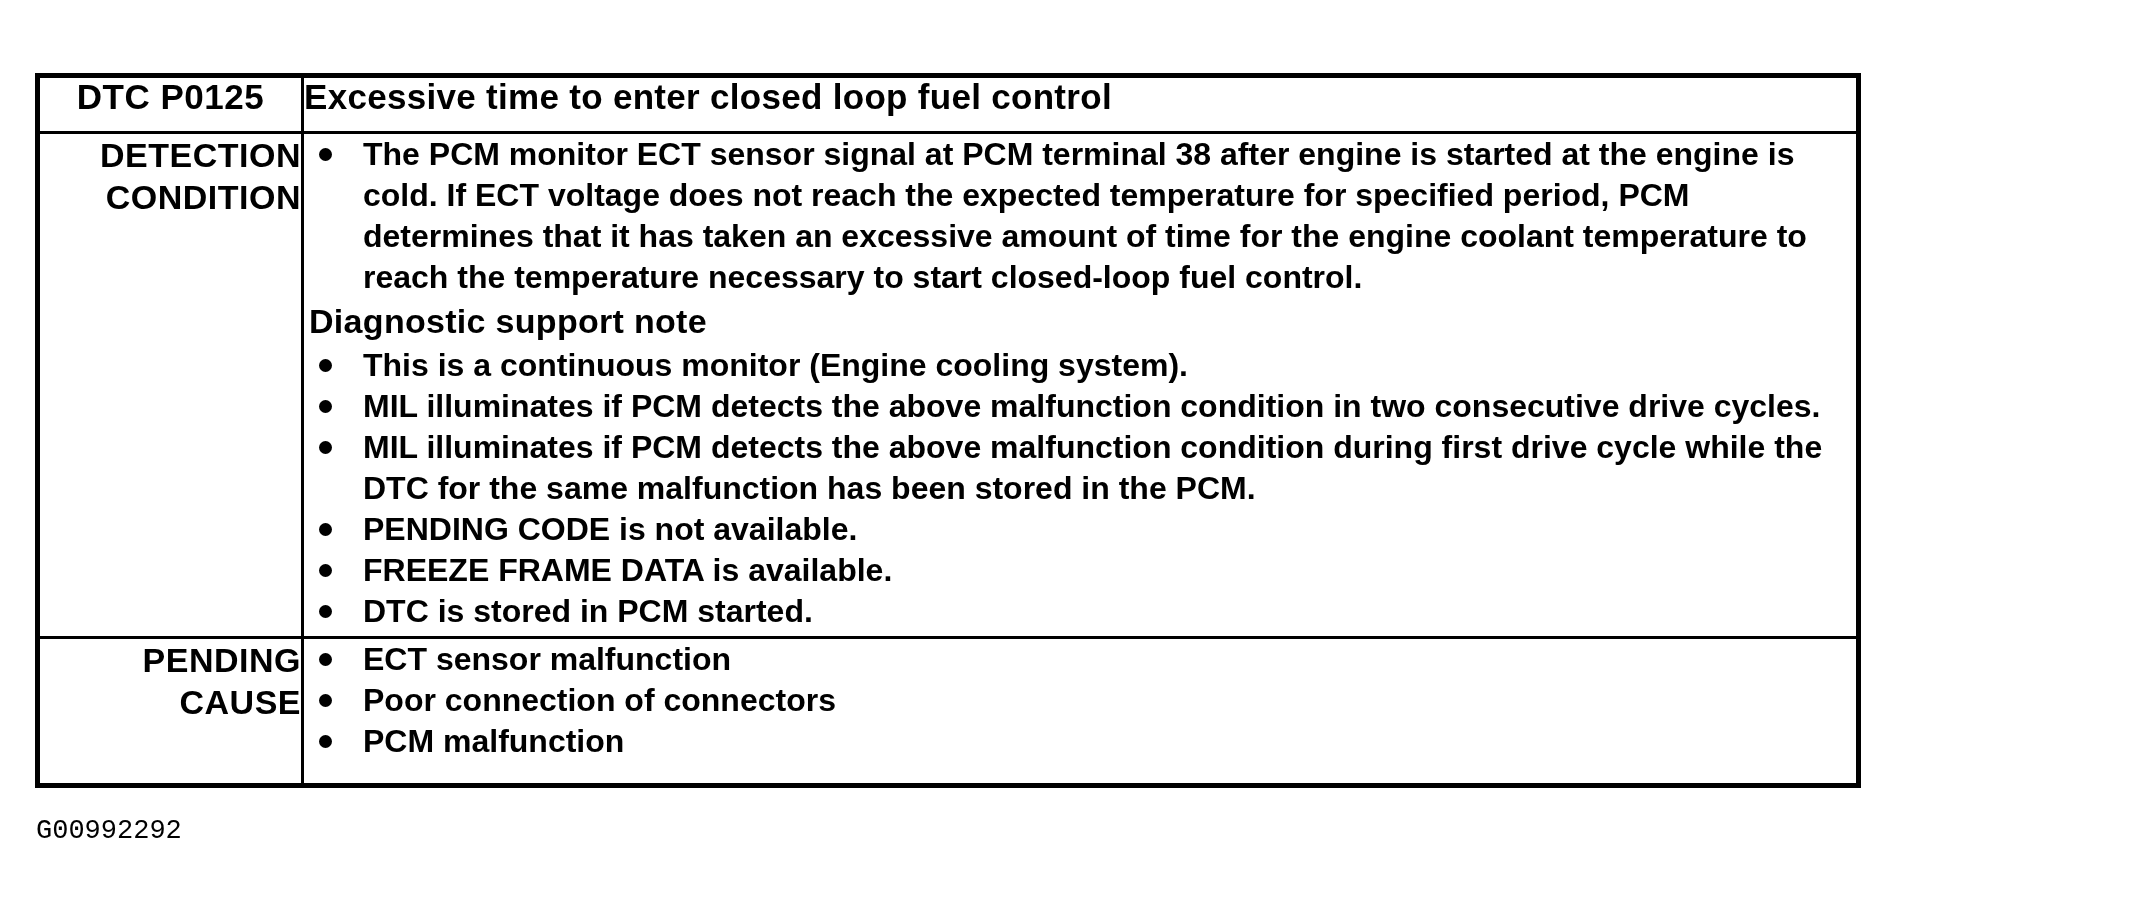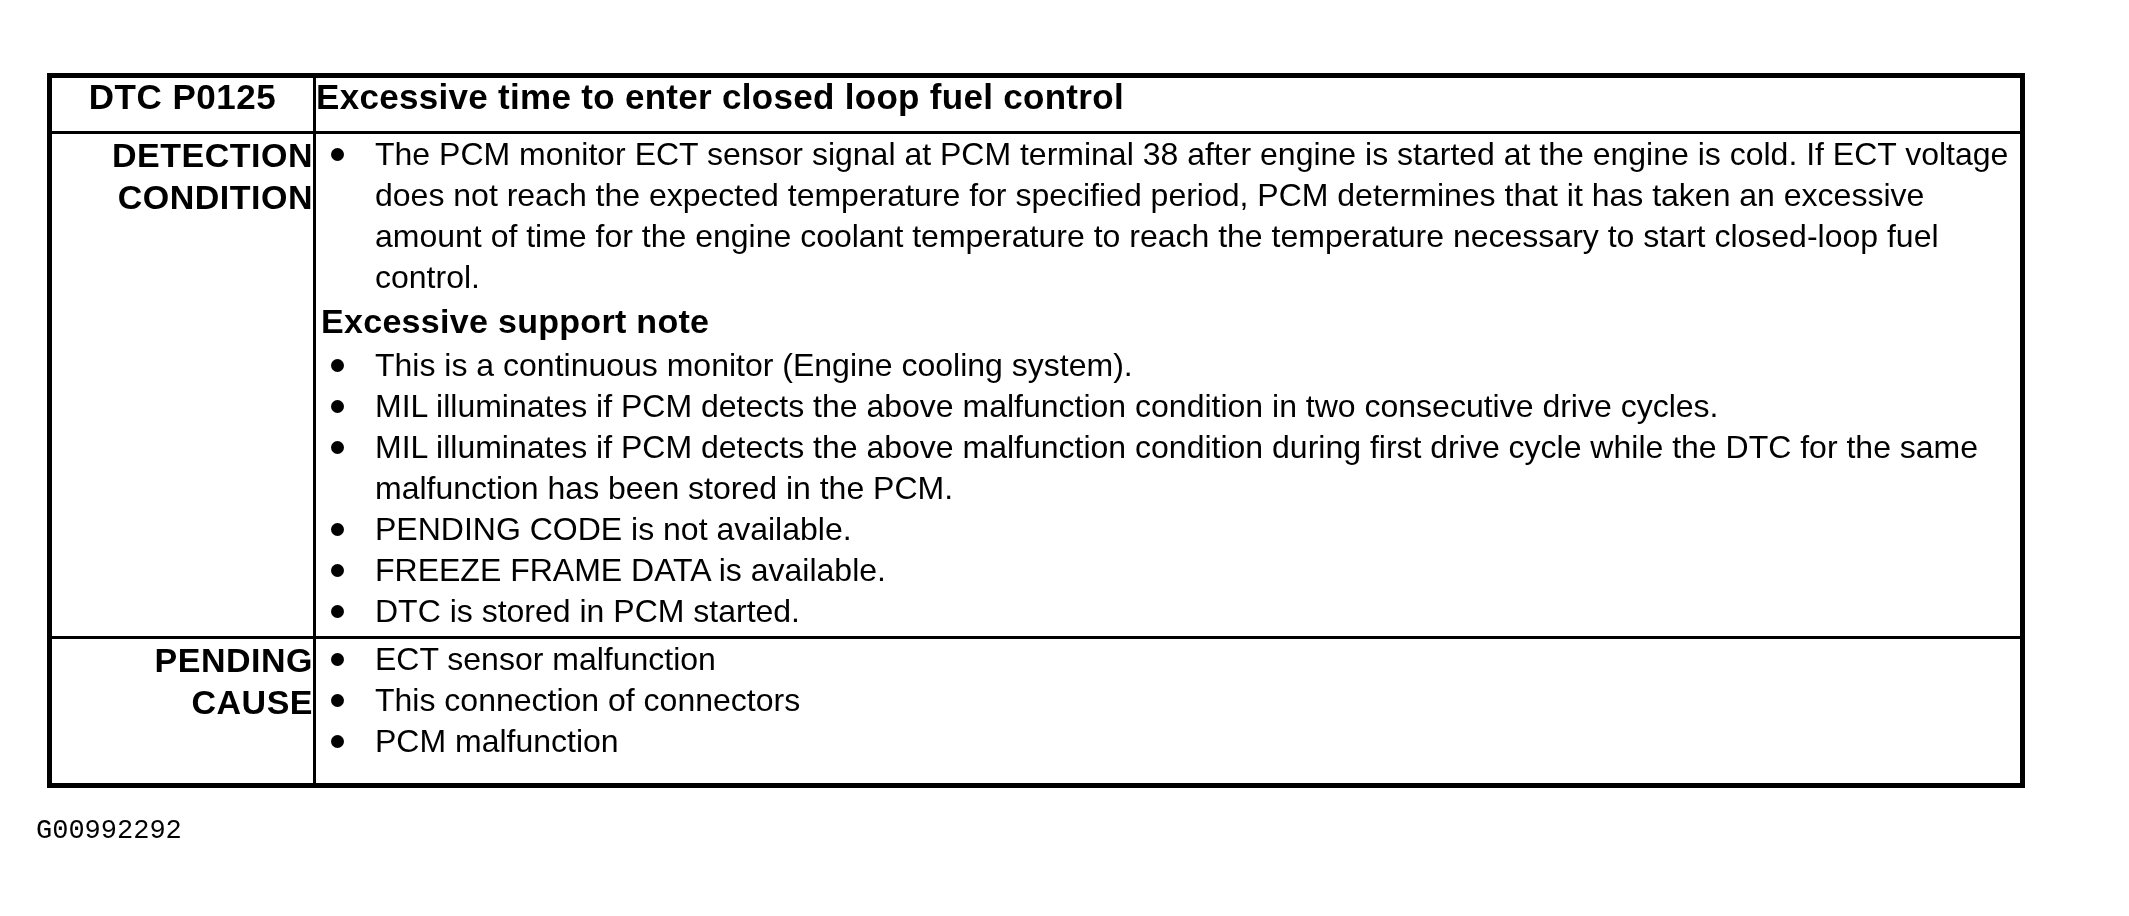--- a/index.html
+++ b/index.html
@@ -13,25 +13,24 @@
     position: relative;
     width: 2129px;
     height: 916px;
     background: #ffffff;
     overflow: hidden;
   }
   table.dtc-table {
     position: absolute;
     left: 35px;
     top: 73px;
-    width: 1978px;
+    width: 1826px;
     border-collapse: collapse;
     table-layout: fixed;
     border: 5px solid #000000;
-    margin-left: 12px;
   }
   table.dtc-table td {
     border: 3px solid #000000;
     padding: 0;
     vertical-align: top;
     overflow: hidden;
   }
   col.c-label { width: 265px; }
   tr.row-header   { height: 57px;  }
   tr.row-detect   { height: 505px; }
@@ -79,20 +78,21 @@
   .bullet-dot {
     flex: none;
     width: 13px;
     height: 13px;
     border-radius: 50%;
     background: #000000;
     margin: 14px 0 0 15px;
   }
   .li-text {
     margin-left: 31px;
+    font-weight: bold;
   }
   .note-heading {
     margin: 0;
     padding: 1px 0 1px 5px;
     font-size: 34px;
     font-weight: bold;
     line-height: 45px;
     letter-spacing: 0.3px;
   }
   .figure-id {
@@ -123,21 +123,21 @@
       <tr class="row-detect">
         <td class="rowlabel-cell">DETECTION CONDITION</td>
         <td class="content-cell">
           <ul class="bullet-list">
 
               <li>
                 <span class="bullet-dot"></span>
                 <span class="li-text">The PCM monitor ECT sensor signal at PCM terminal 38 after engine is started at the engine is cold. If ECT voltage does not reach the expected temperature for specified period, PCM determines that it has taken an excessive amount of time for the engine coolant temperature to reach the temperature necessary to start closed-loop fuel control.</span>
               </li>
             </ul>
-          <h3 class="note-heading">Excessive support note</h3>
+          <h3 class="note-heading">Diagnostic support note</h3>
           <ul class="bullet-list">
 
               <li>
                 <span class="bullet-dot"></span>
                 <span class="li-text">This is a continuous monitor (Engine cooling system).</span>
               </li>
 
               <li>
                 <span class="bullet-dot"></span>
                 <span class="li-text">MIL illuminates if PCM detects the above malfunction condition in two consecutive drive cycles.</span>
@@ -171,21 +171,21 @@
         <td class="content-cell">
           <ul class="bullet-list">
 
               <li>
                 <span class="bullet-dot"></span>
                 <span class="li-text">ECT sensor malfunction</span>
               </li>
 
               <li>
                 <span class="bullet-dot"></span>
-                <span class="li-text">This connection of connectors</span>
+                <span class="li-text">Poor connection of connectors</span>
               </li>
 
               <li>
                 <span class="bullet-dot"></span>
                 <span class="li-text">PCM malfunction</span>
               </li>
             </ul>
         </td>
       </tr>
     </tbody>

